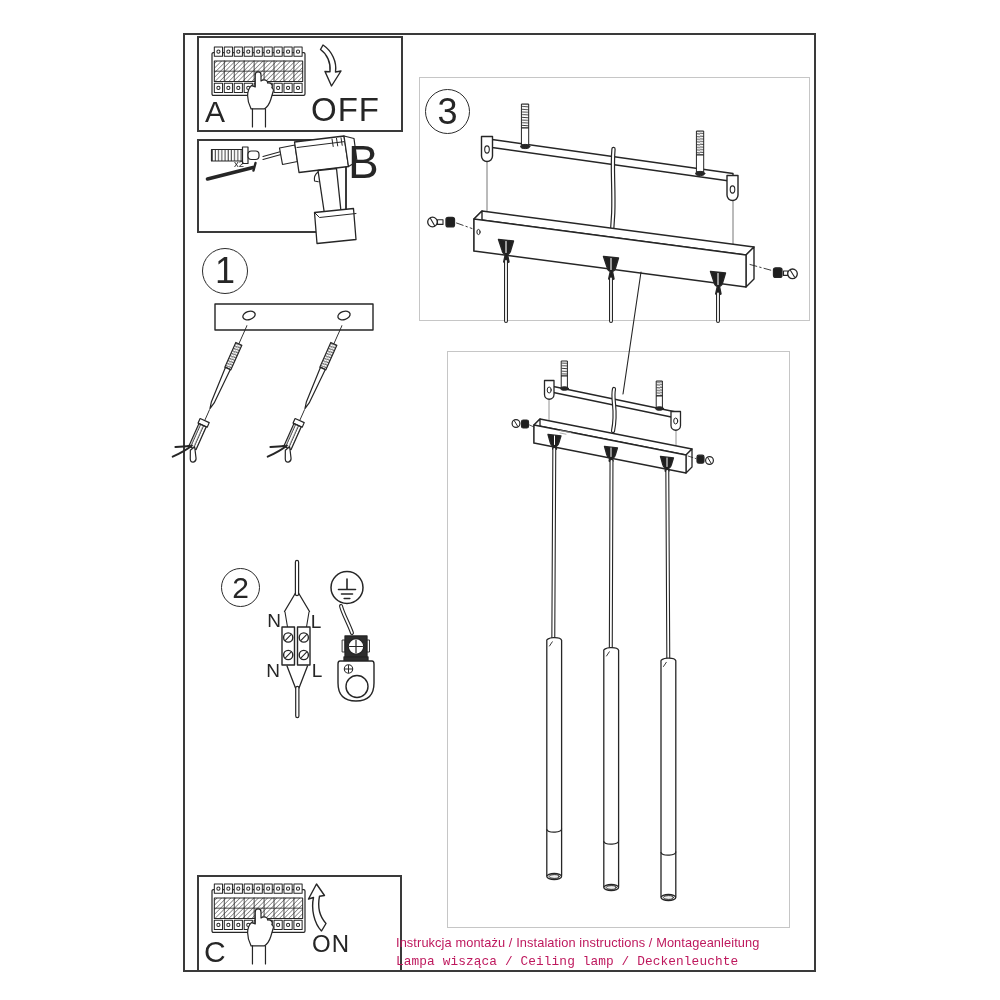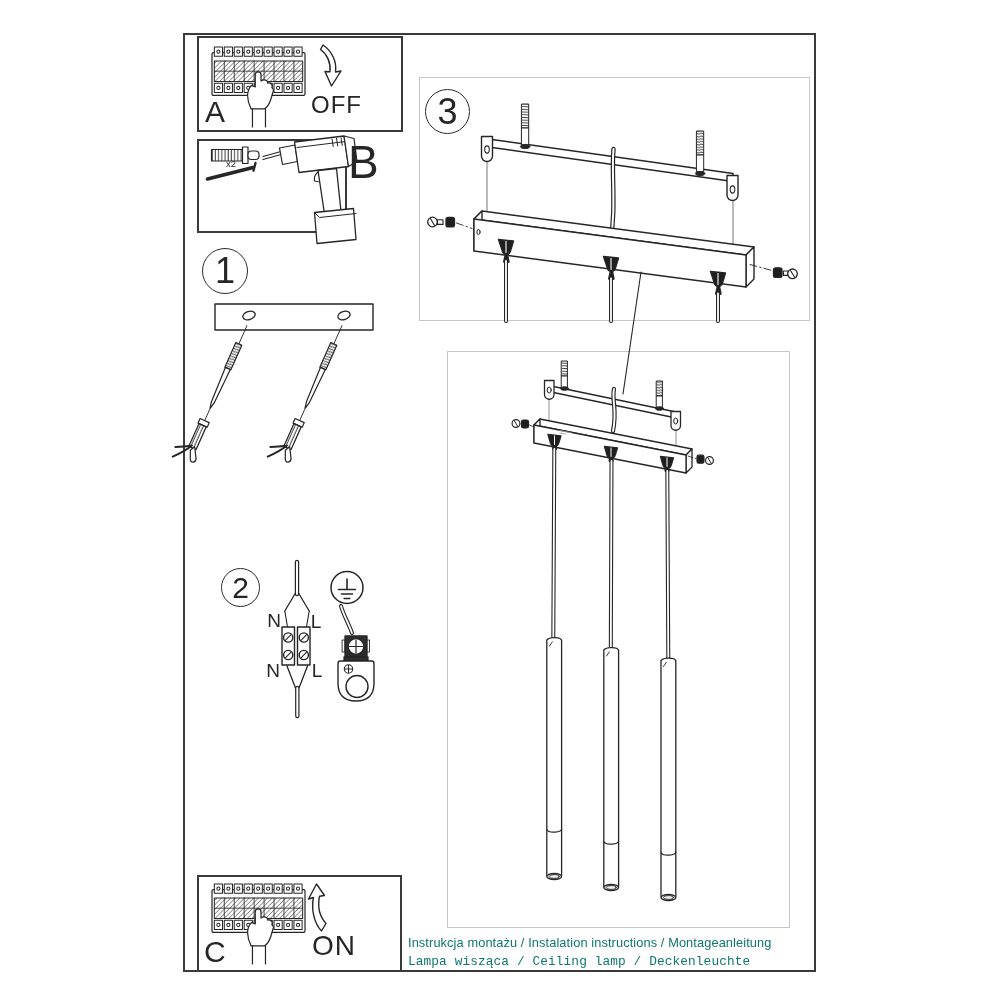--- a/index.html
+++ b/index.html
@@ -10,35 +10,35 @@
   .box-a{left:197px;top:36px;width:206px;height:96px;}
   .box-b{left:197px;top:139px;width:150px;height:94px;}
   .box-c{left:197px;top:875px;width:205px;height:97px;}
   .frame{border:1.4px solid #c6c6c6;box-sizing:border-box;z-index:1;}
   .frame3{left:419px;top:77px;width:391px;height:244px;}
   .frameLamp{left:447px;top:351px;width:343px;height:577px;}
   svg.art{left:0;top:0;width:1000px;height:1000px;z-index:2;pointer-events:none;}
   .lbl{z-index:3;line-height:1;}
   .letter{font-weight:400;}
   .lbl-a{left:205px;top:97px;font-size:30px;}
-  .lbl-off{left:311px;top:93px;font-size:24px;letter-spacing:1px;}
+  .lbl-off{left:311px;top:93px;font-size:33px;letter-spacing:1px;}
   .lbl-b{left:348px;top:139px;font-size:46px;}
   .lbl-c{left:204px;top:937px;font-size:30px;}
-  .lbl-on{left:312px;top:932px;font-size:28px;letter-spacing:1px;}
-  .lbl-x2{left:226px;top:159px;width:26px;font-size:9.5px;text-align:left;}
+  .lbl-on{left:312px;top:932px;font-size:24px;letter-spacing:1px;}
+  .lbl-x2{left:226px;top:159px;width:26px;font-size:9.5px;text-align:center;}
   .circle{border:1.8px solid #2c2c2c;border-radius:50%;display:flex;align-items:center;justify-content:center;background:#fff;box-sizing:border-box;z-index:3;}
   .c1{left:202px;top:248px;width:46px;height:46px;font-size:36px;}
   .c2{left:221px;top:568px;width:39px;height:39px;font-size:30px;}
   .c3{left:425px;top:89px;width:45px;height:45px;font-size:36px;}
   .wire-lbl{width:22px;text-align:center;font-size:19px;z-index:3;}
   .nl-nt{left:263px;top:611px;}
   .nl-lt{left:305px;top:612px;}
   .nl-nb{left:262px;top:661px;}
   .nl-lb{left:306px;top:661px;}
-  .footer{left:408px;font-size:12.8px;color:#0f766e;z-index:3;letter-spacing:0.1px;}
+  .footer{left:396px;font-size:12.8px;color:#be185d;z-index:3;letter-spacing:0.1px;}
   .f1{top:937px;}
   .f2{top:956px;font-family:Liberation Mono, monospace;}
 </style>
 </head>
 <body>
 
 <div class="abs page-border"></div>
 <div class="abs box box-a"></div>
 <div class="abs box box-b"></div>
 <div class="abs box box-c"></div>

